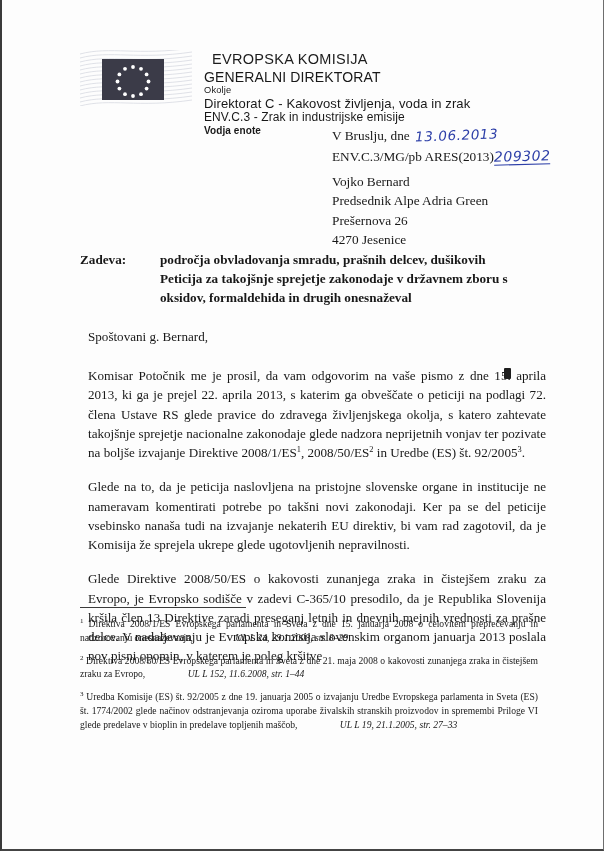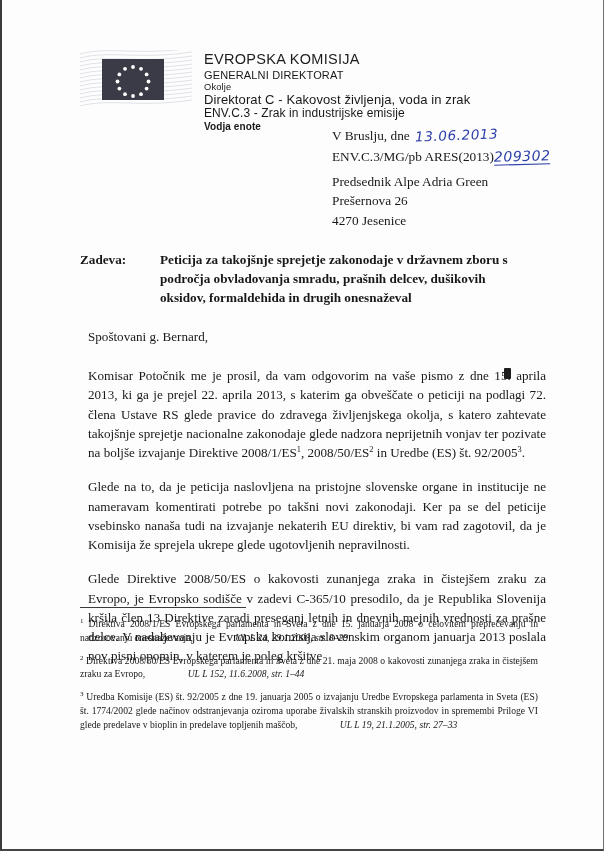--- a/index.html
+++ b/index.html
@@ -55,22 +55,23 @@
   .head-text {
     margin-left: 12px;
     font-family: "Liberation Sans", sans-serif;
     line-height: 1.16;
     padding-top: 1px;
   }
   .head-title {
     font-size: 14.5px;
     letter-spacing: .3px;
     color: #1c1c1c;
-  }
-  .head-l2 { font-size: 11px; letter-spacing: .15px; margin-top: 1px; }
+    margin-left: 8px;
+  }
+  .head-l2 { font-size: 14px; letter-spacing: .15px; margin-top: 1px; }
   .head-l3 { font-size: 9.3px; letter-spacing: .15px; }
   .head-l4 { font-size: 13px; letter-spacing: .1px; }
   .head-l5 { font-size: 12px; font-weight: normal; letter-spacing: .1px; }
   .head-l6 { font-size: 10px; font-weight: bold; letter-spacing: .1px; }
 
   
   .meta {
     position: absolute;
     left: 330px;
     top: 125px;
@@ -247,30 +248,31 @@
   <div class="meta">
     <div>
       <span>V Bruslju, dne</span><span class="hw">13.06.2013</span>
     </div>
     <div>
       <span>ENV.C.3/MG/pb ARES(2013)</span><span class="hw-ref">209302</span>
     </div>
   </div>
 
   <div class="addressee">
+    <div>Vojko Bernard</div>
     <div>Predsednik Alpe Adria Green</div>
     <div>Prešernova 26</div>
     <div>4270 Jesenice</div>
   </div>
 
   <div class="subject">
     <div class="subject-label">Zadeva:</div>
     <div class="subject-text">
+      <div>področja obvladovanja smradu, prašnih delcev, dušikovih</div>
       <div>Peticija za takojšnje sprejetje zakonodaje v državnem zboru s</div>
-      <div>področja obvladovanja smradu, prašnih delcev, dušikovih</div>
       <div>oksidov, formaldehida in drugih onesnaževal</div>
     </div>
   </div>
 
   <div class="body">
     <p class="salutation">Spoštovani g. Bernard,</p>
 
     <p><span>Komisar Potočnik me je prosil, da vam odgovorim na vaše pismo z dne 1</span><span class="blot">5</span><span>. aprila 2013, ki ga je prejel 22. aprila 2013, s katerim ga obveščate o peticiji na podlagi 72. člena Ustave RS glede pravice do zdravega življenjskega okolja, s katero zahtevate takojšnje sprejetje nacionalne zakonodaje glede nadzora neprijetnih vonjav ter pozivate na boljše izvajanje Direktive 2008/1/ES</span><sup>1</sup><span>, 2008/50/ES</span><sup>2</sup><span> in Uredbe (ES) št. 92/2005</span><sup>3</sup><span>.</span></p>
 
     <p>Glede na to, da je peticija naslovljena na pristojne slovenske organe in institucije ne nameravam komentirati potrebe po takšni novi zakonodaji. Ker pa se del peticije vsebinsko nanaša tudi na izvajanje nekaterih EU direktiv, bi vam rad zagotovil, da je Komisija že sprejela ukrepe glede ugotovljenih nepravilnosti.</p>

